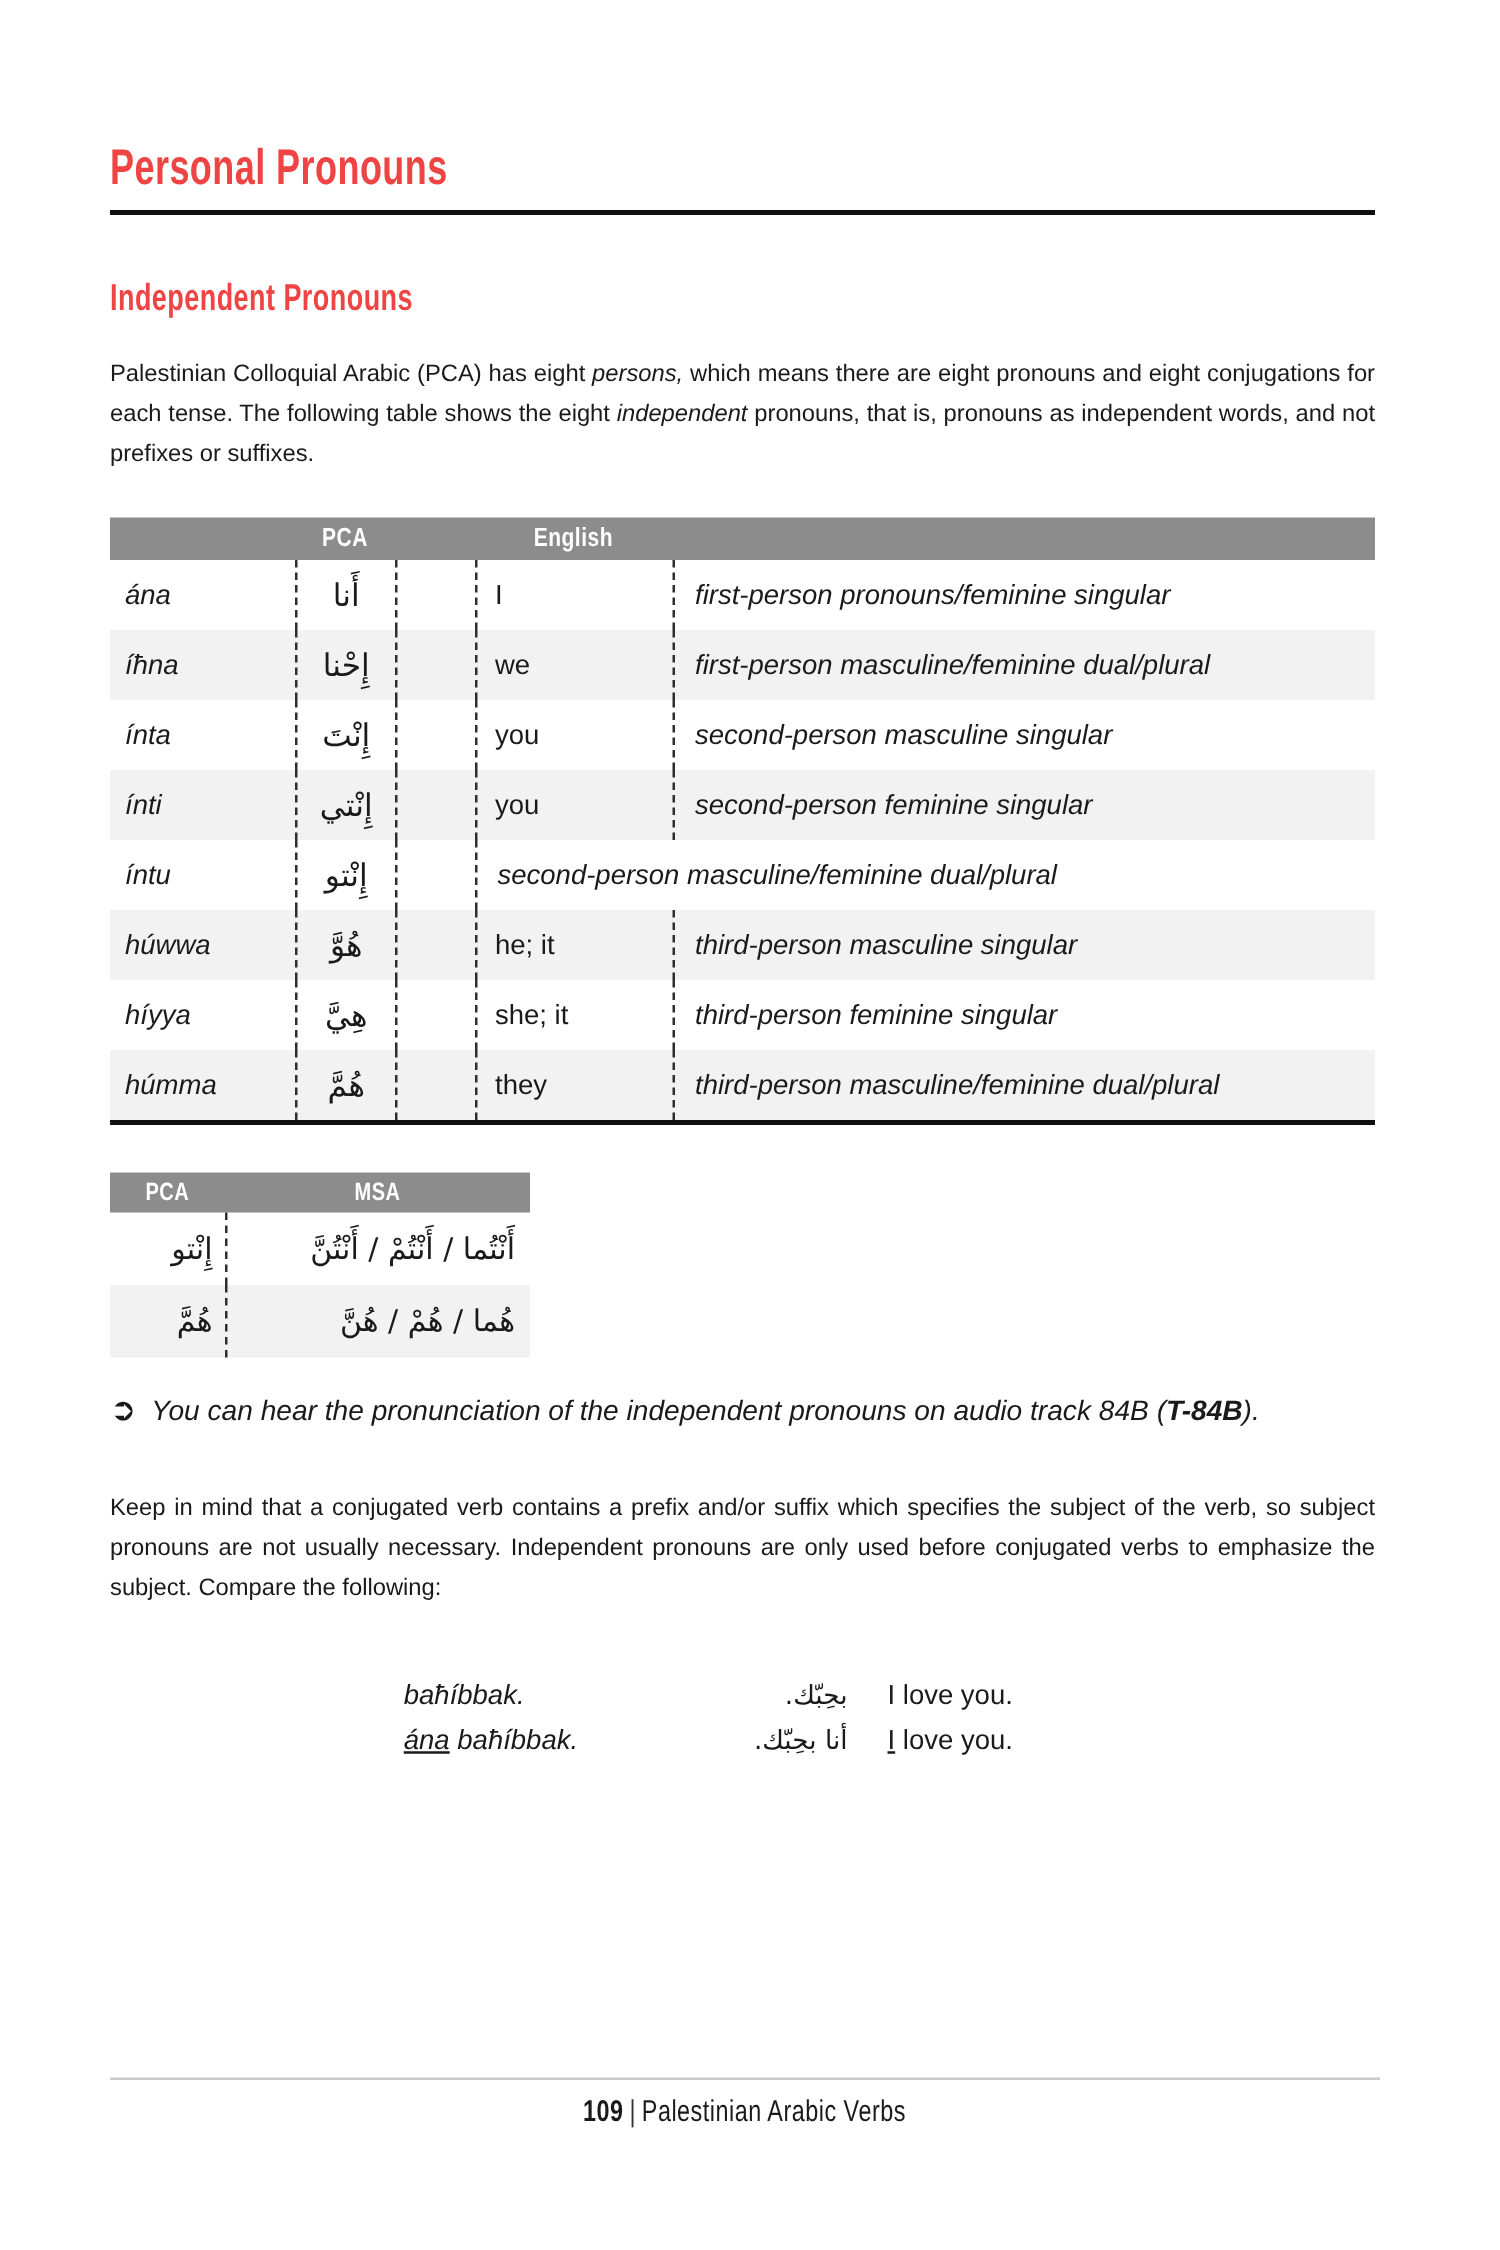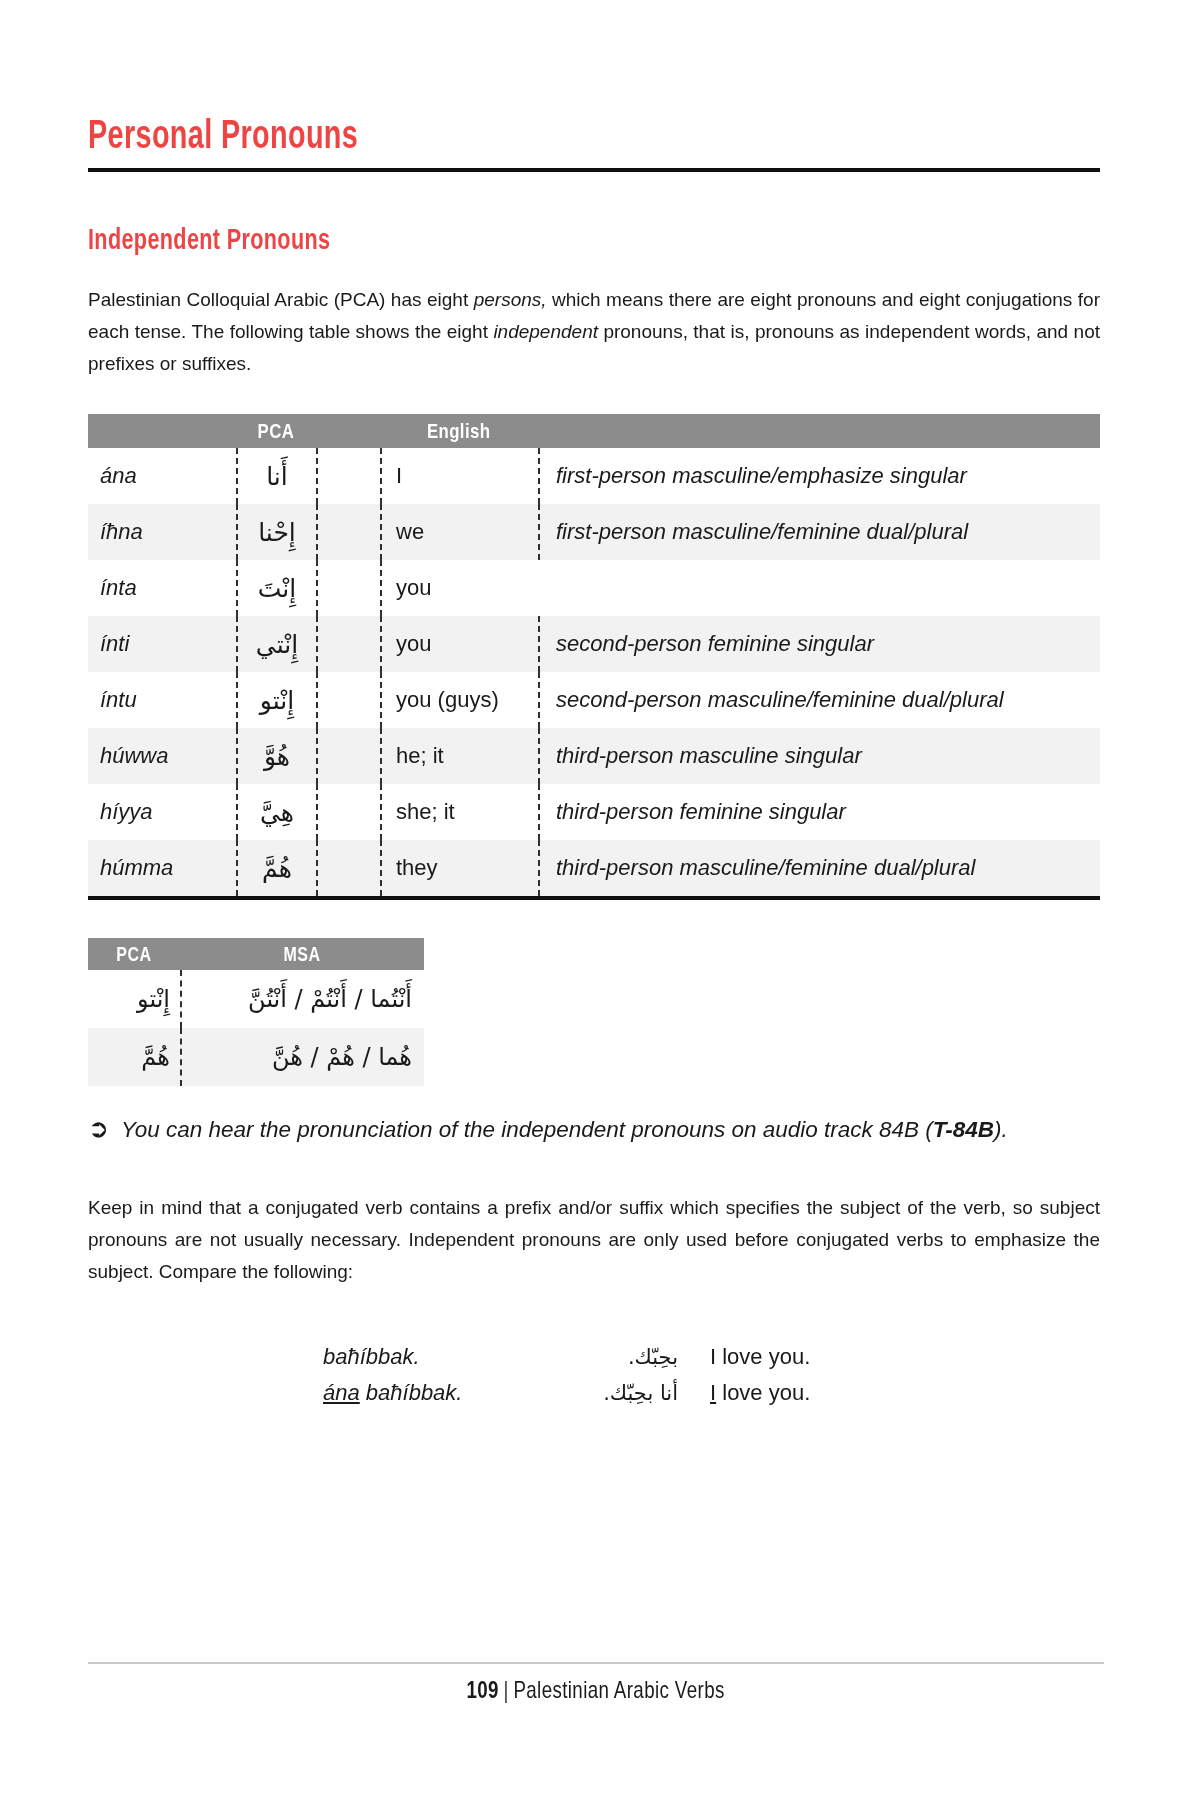--- a/index.html
+++ b/index.html
@@ -132,47 +132,47 @@
           <span class="cond hlabel">English</span>
         </div>
         <div class="c-desc"></div>
       </div>
 
       <div class="ptable-row">
         <div class="c-rom">ána</div>
         <div class="c-ar dash">أَنا</div>
         <div class="c-sp dash"></div>
         <div class="c-en dash">I</div>
-        <div class="c-desc dash">first-person masculine/emphasize singular</div>
+        <div class="c-desc dash">first-person pronouns/feminine singular</div>
       </div>
       <div class="ptable-row alt">
         <div class="c-rom">íħna</div>
         <div class="c-ar dash">إِحْنا</div>
         <div class="c-sp dash"></div>
         <div class="c-en dash">we</div>
         <div class="c-desc dash">first-person masculine/feminine dual/plural</div>
       </div>
       <div class="ptable-row">
         <div class="c-rom">ínta</div>
         <div class="c-ar dash">إِنْتَ</div>
         <div class="c-sp dash"></div>
         <div class="c-en dash">you</div>
+        <div class="c-desc dash">second-person masculine singular</div>
       </div>
       <div class="ptable-row alt">
         <div class="c-rom">ínti</div>
         <div class="c-ar dash">إِنْتي</div>
         <div class="c-sp dash"></div>
         <div class="c-en dash">you</div>
         <div class="c-desc dash">second-person feminine singular</div>
       </div>
       <div class="ptable-row">
         <div class="c-rom">íntu</div>
         <div class="c-ar dash">إِنْتو</div>
         <div class="c-sp dash"></div>
-        <div class="c-en dash">you (guys)</div>
         <div class="c-desc dash">second-person masculine/feminine dual/plural</div>
       </div>
       <div class="ptable-row alt">
         <div class="c-rom">húwwa</div>
         <div class="c-ar dash">هُوَّ</div>
         <div class="c-sp dash"></div>
         <div class="c-en dash">he; it</div>
         <div class="c-desc dash">third-person masculine singular</div>
       </div>
       <div class="ptable-row">

